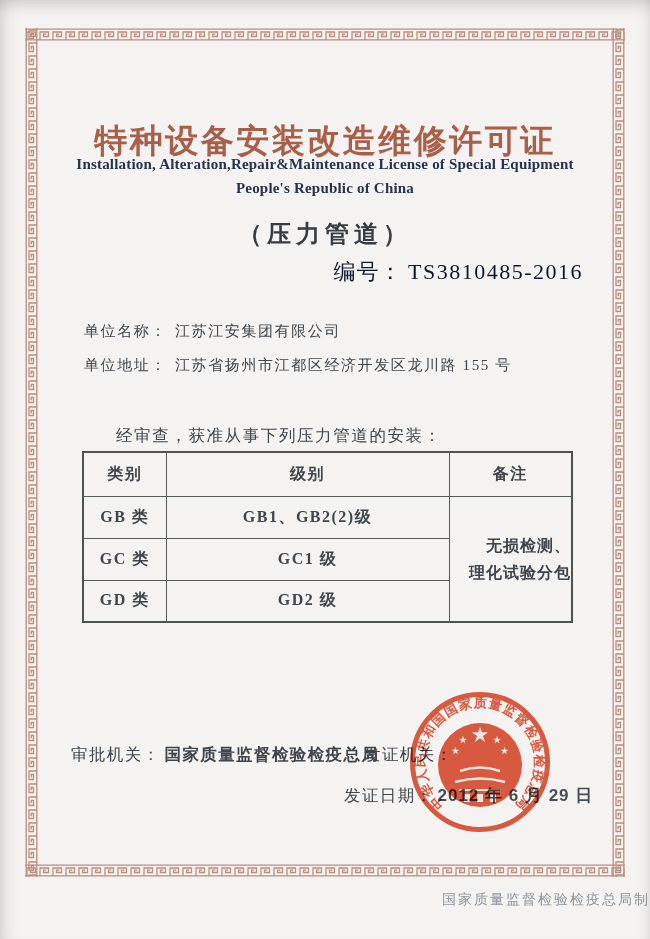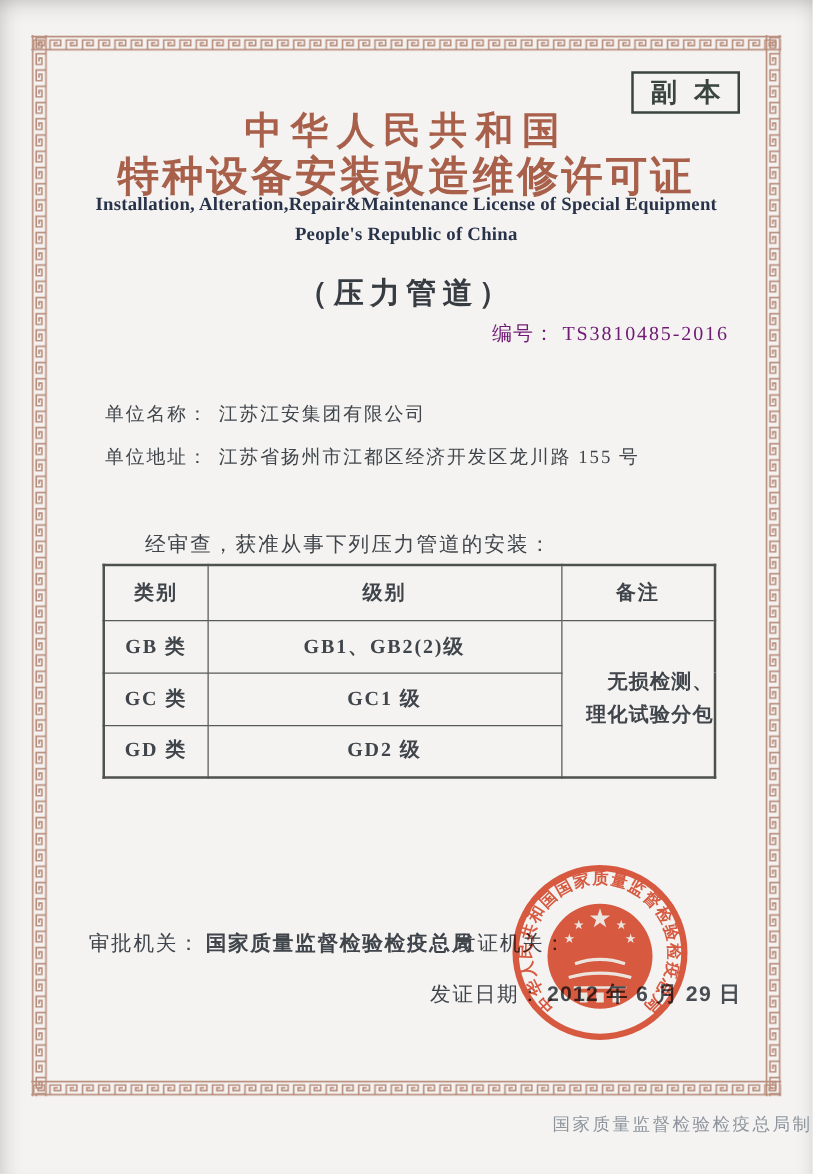--- a/index.html
+++ b/index.html
@@ -24,21 +24,21 @@
   .t-country{left:0;width:100%;top:84px;text-align:center;
     font:700 30px "Liberation Sans",sans-serif;letter-spacing:7px;color:#a8604b;}
   .t-main{left:0;width:100%;top:119px;text-align:center;
     font:700 33px "Liberation Sans",sans-serif;letter-spacing:2.5px;color:#a8604b;}
   .t-en1,.t-en2{left:0;width:100%;text-align:center;color:#28334a;
     font:700 15px "Liberation Serif",serif;letter-spacing:.2px;}
   .t-en1{top:156px;}
   .t-en2{top:180px;}
   .t-scope{left:0;width:100%;top:218px;text-align:center;
     font:700 24px "Liberation Sans",sans-serif;letter-spacing:5px;color:#363c42;}
-  .lic-no{top:257px;right:67px;font-size:16px;letter-spacing:.8px;color:#701a75;}
+  .lic-no{top:257px;right:67px;font-size:22px;letter-spacing:.8px;color:#0f172a;}
   .lic-no .num{font-family:"Liberation Serif",serif;margin-left:6px;letter-spacing:1.5px;}
   
   .info-row{left:84px;font-size:15px;letter-spacing:1.6px;color:#3f454b;}
   .row-name{top:322px;}
   .row-addr{top:356px;}
   .info-row .val{margin-left:8px;}
   .note{left:116px;top:425px;font-size:16.5px;letter-spacing:1.6px;color:#3f454b;}
   
   .lic-table{
     position:absolute;left:82px;top:451px;width:489px;
@@ -86,23 +86,21 @@
       <pattern id="mR" width="13" height="13" patternUnits="userSpaceOnUse" patternTransform="translate(612,28)">
         <path d="M1.2 0 V13 M11.8 0 V13 M11.8 2 H4 V10.5 H8.5 V5.5 H6.2 V8.3" fill="none" stroke="#b98e7d" stroke-width="1.3"></path>
       </pattern>
     </defs>
     <rect x="25" y="28" width="600" height="13" fill="url(#mT)"></rect>
     <rect x="25" y="864" width="600" height="13" fill="url(#mB)"></rect>
     <rect x="25" y="28" width="13" height="849" fill="url(#mL)"></rect>
     <rect x="612" y="28" width="13" height="849" fill="url(#mR)"></rect>
   </svg>
 
-  <div class="abs badge">副 本</div>
 
-  <div class="abs t-country">中华人民共和国</div>
   <div class="abs t-main">特种设备安装改造维修许可证</div>
   <div class="abs t-en1">Installation, Alteration,Repair&amp;Maintenance License of Special Equipment</div>
   <div class="abs t-en2">People's Republic of China</div>
   <div class="abs t-scope">（压力管道）</div>
 
   <div class="abs lic-no">
     <span>编号：</span><span class="num">TS3810485-2016</span>
   </div>
 
   <div class="abs info-row row-name">

